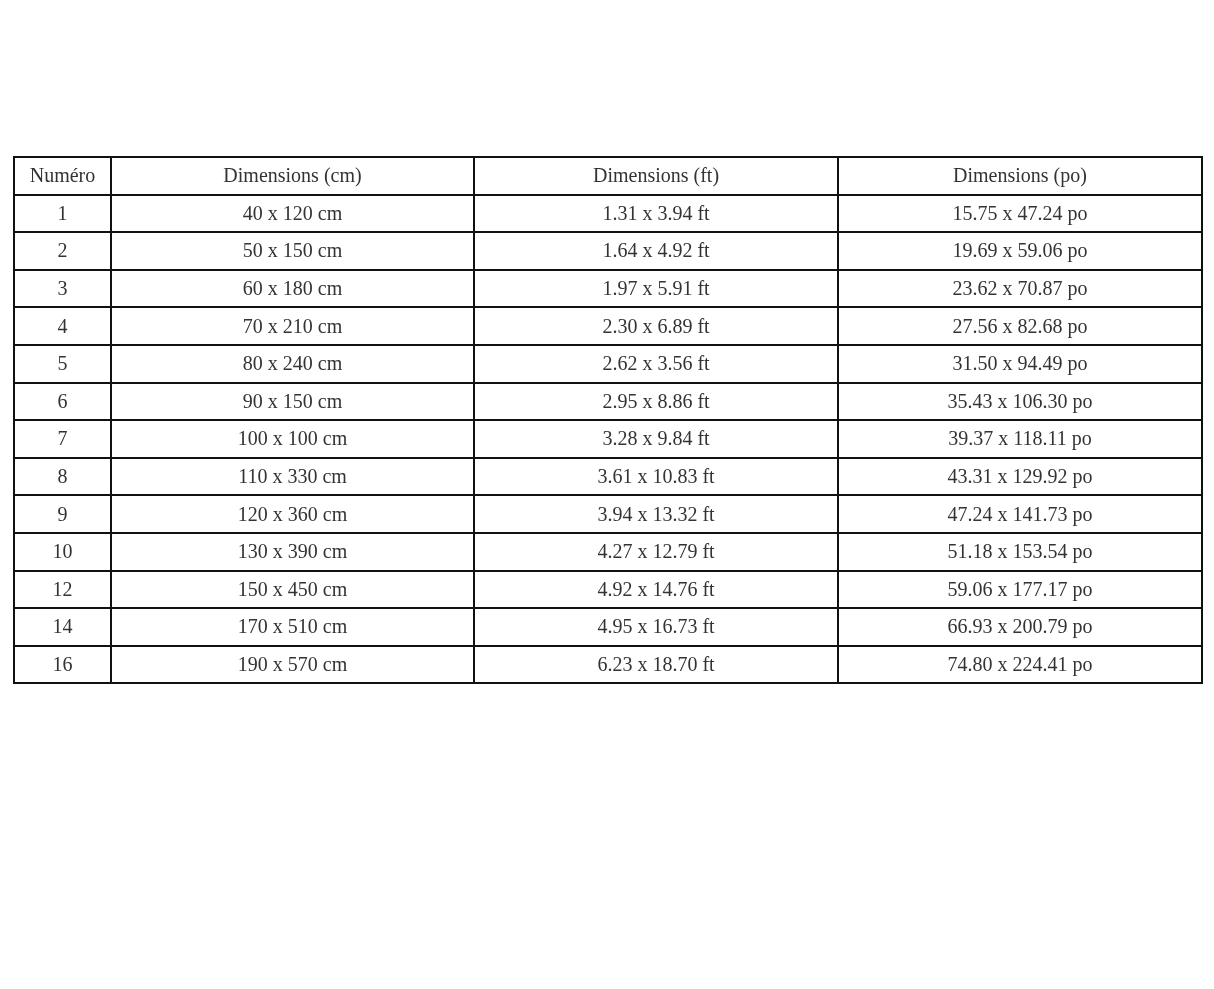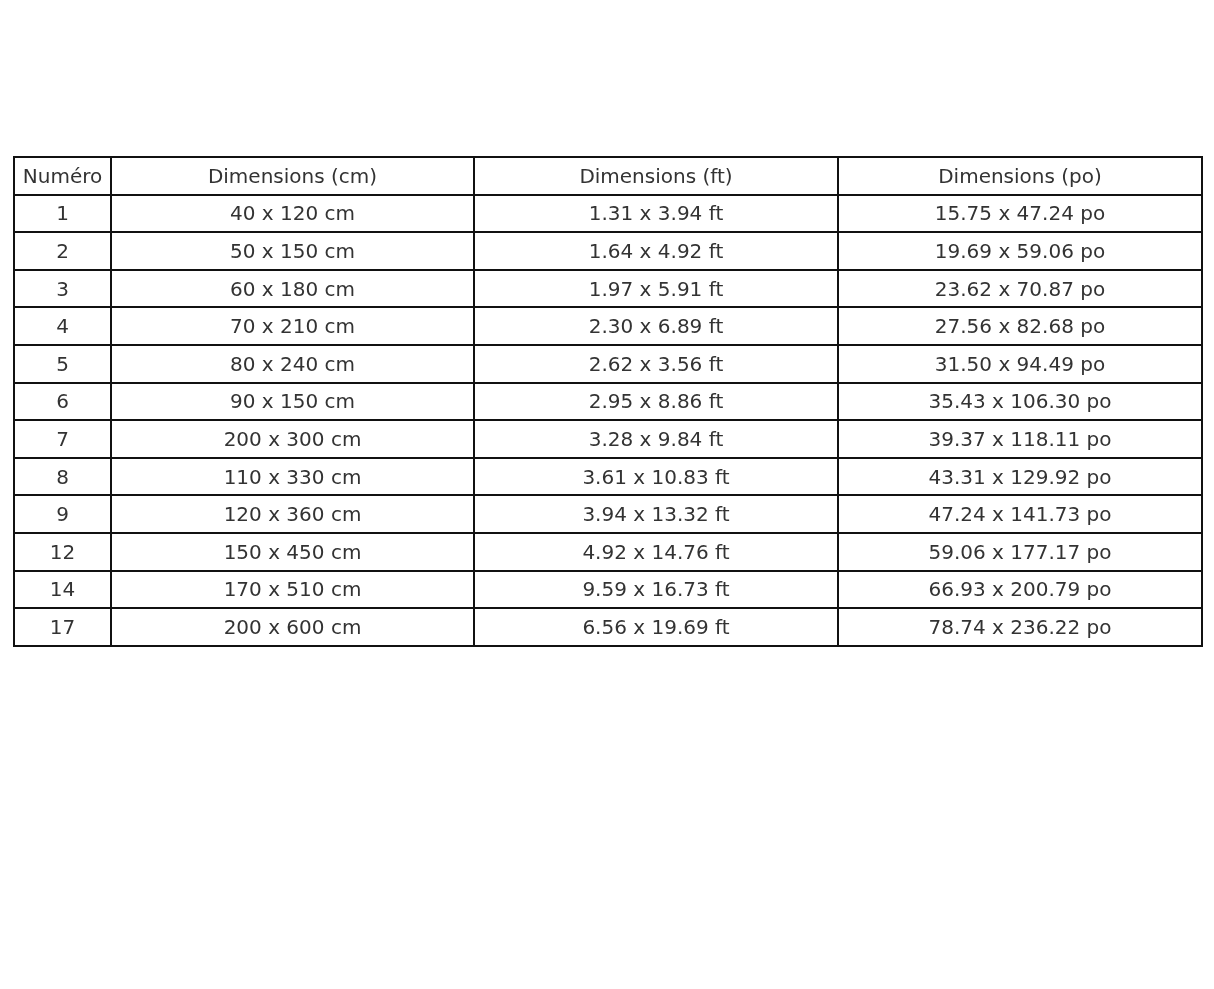--- a/index.html
+++ b/index.html
@@ -12,20 +12,21 @@
     position: relative;
     width: 1214px;
     height: 989px;
     background: #ffffff;
     overflow: hidden;
   }
   .table-wrap {
     position: absolute;
     left: 13px;
     top: 156px;
+    font-family: Liberation Serif, serif;
   }
   table.conversion-table {
     border-collapse: collapse;
     table-layout: fixed;
     width: 1188px;
   }
   table.conversion-table th,
   table.conversion-table td {
     border: 2px solid #111111;
     height: 35.6px;
@@ -95,50 +96,56 @@
     <td>31.50 x 94.49 po</td>
   </tr>
           <tr>
     <td>6</td>
     <td>90 x 150 cm</td>
     <td>2.95 x 8.86 ft</td>
     <td>35.43 x 106.30 po</td>
   </tr>
           <tr>
     <td>7</td>
-    <td>200 x 300 cm</td>
+    <td>100 x 100 cm</td>
     <td>3.28 x 9.84 ft</td>
     <td>39.37 x 118.11 po</td>
   </tr>
           <tr>
     <td>8</td>
     <td>110 x 330 cm</td>
     <td>3.61 x 10.83 ft</td>
     <td>43.31 x 129.92 po</td>
   </tr>
           <tr>
     <td>9</td>
     <td>120 x 360 cm</td>
     <td>3.94 x 13.32 ft</td>
     <td>47.24 x 141.73 po</td>
   </tr>
           <tr>
+    <td>10</td>
+    <td>130 x 390 cm</td>
+    <td>4.27 x 12.79 ft</td>
+    <td>51.18 x 153.54 po</td>
+  </tr>
+          <tr>
     <td>12</td>
     <td>150 x 450 cm</td>
     <td>4.92 x 14.76 ft</td>
     <td>59.06 x 177.17 po</td>
   </tr>
           <tr>
     <td>14</td>
     <td>170 x 510 cm</td>
-    <td>9.59 x 16.73 ft</td>
+    <td>4.95 x 16.73 ft</td>
     <td>66.93 x 200.79 po</td>
   </tr>
           <tr>
-    <td>17</td>
-    <td>200 x 600 cm</td>
-    <td>6.56 x 19.69 ft</td>
-    <td>78.74 x 236.22 po</td>
+    <td>16</td>
+    <td>190 x 570 cm</td>
+    <td>6.23 x 18.70 ft</td>
+    <td>74.80 x 224.41 po</td>
   </tr>
         </tbody>
     </table>
   </div>
 </div>
 
 </body></html>

